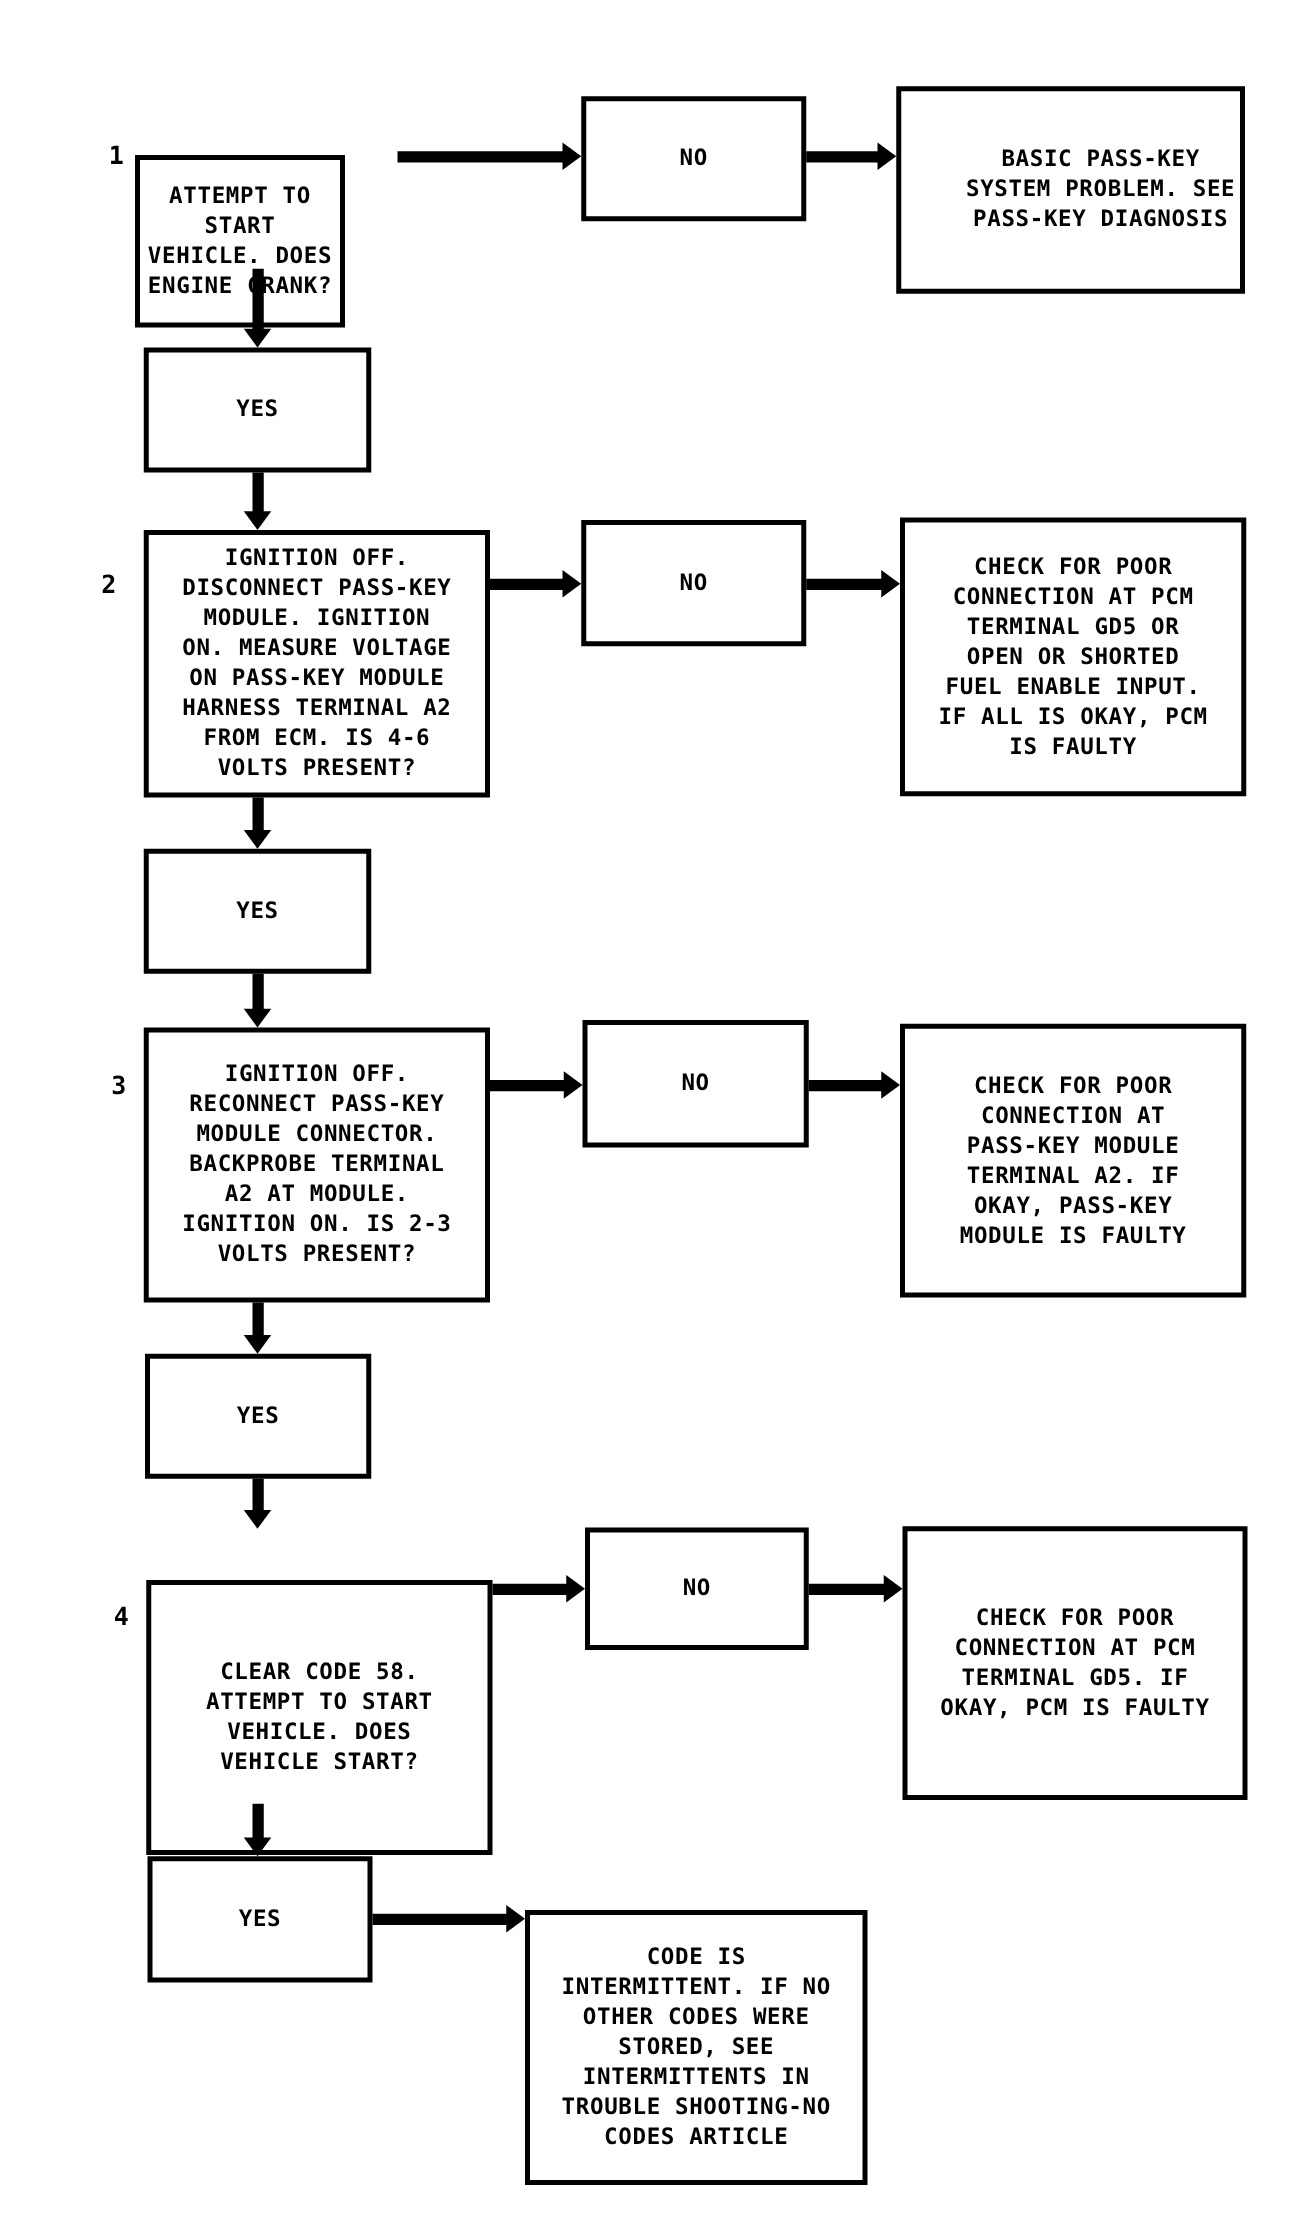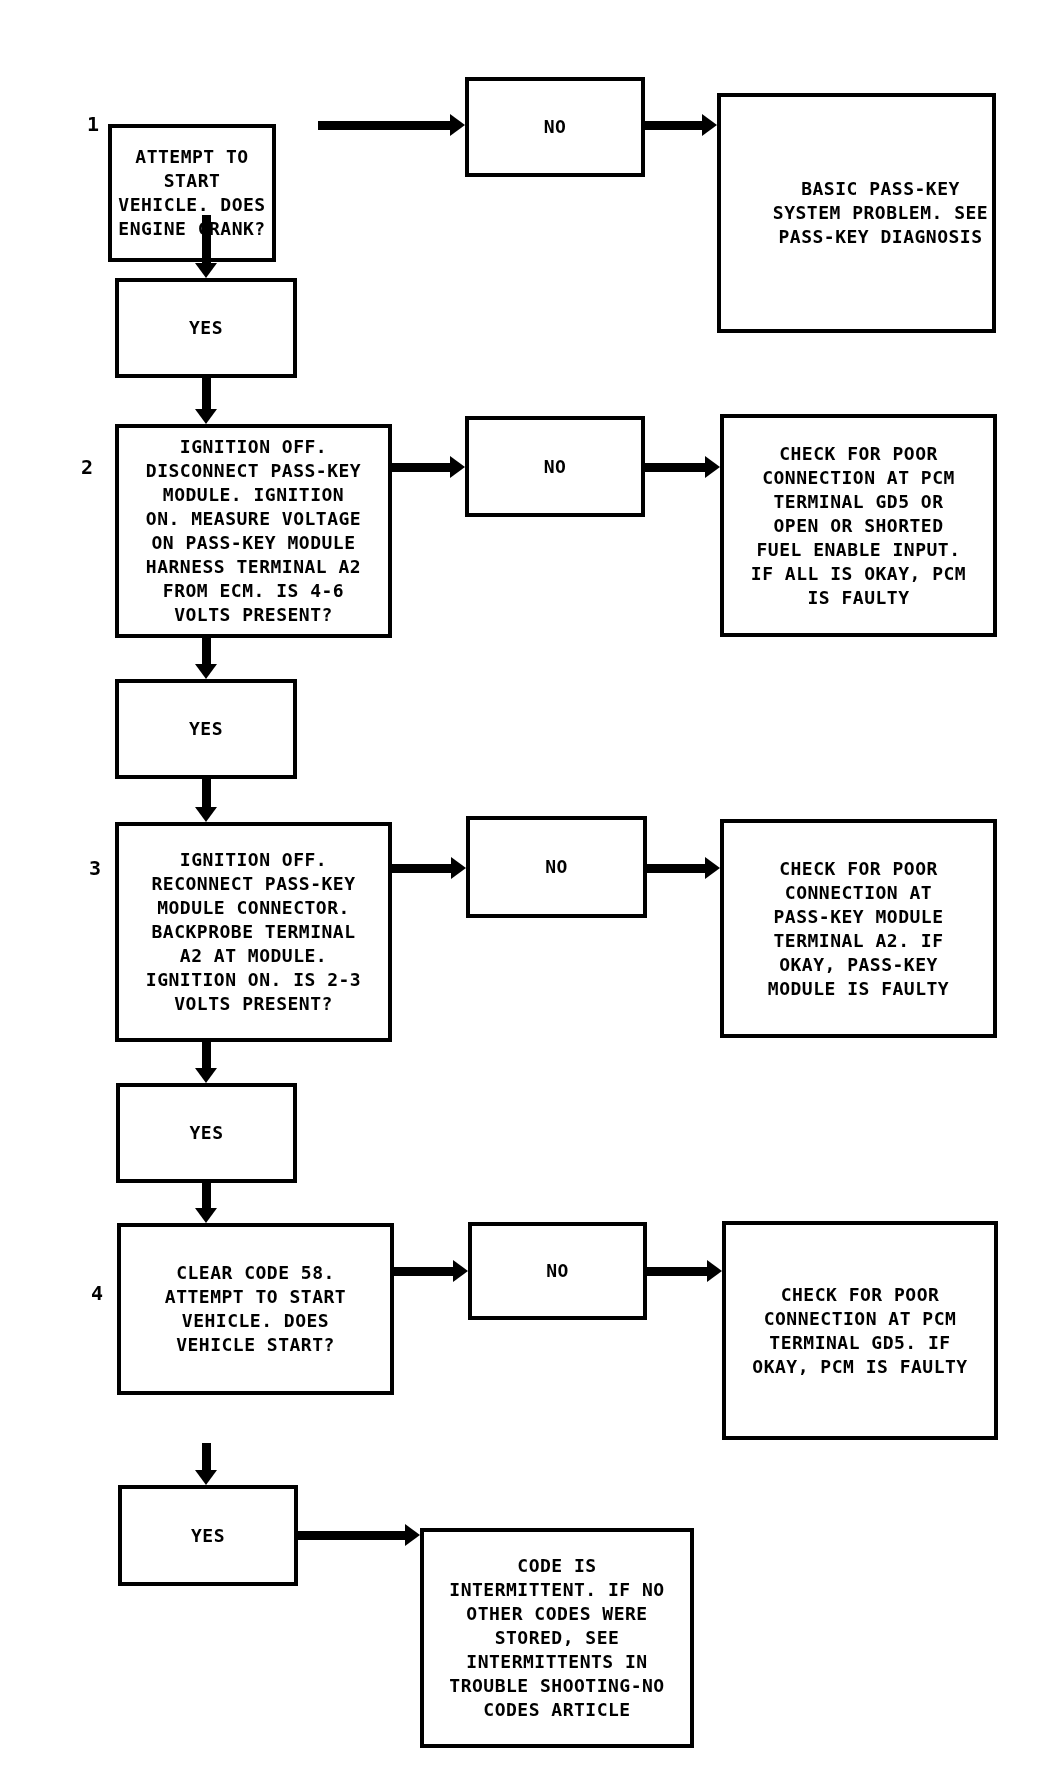--- a/index.html
+++ b/index.html
@@ -57,36 +57,36 @@
 HARNESS TERMINAL A2
 FROM ECM. IS 4-6
 VOLTS PRESENT?</div>
   <div class="box" style="left:115px;top:822px;width:277px;height:220px;">IGNITION OFF.
 RECONNECT PASS-KEY
 MODULE CONNECTOR.
 BACKPROBE TERMINAL
 A2 AT MODULE.
 IGNITION ON. IS 2-3
 VOLTS PRESENT?</div>
-  <div class="box" style="left:117px;top:1223px;width:277px;height:172px;">CLEAR CODE 58.
+  <div class="box" style="left:117px;top:1264px;width:277px;height:220px;">CLEAR CODE 58.
 ATTEMPT TO START
 VEHICLE. DOES
 VEHICLE START?</div>
 
   <div class="box" style="left:465px;top:77px;width:180px;height:100px;">NO</div>
   <div class="box" style="left:465px;top:416px;width:180px;height:101px;">NO</div>
   <div class="box" style="left:466px;top:816px;width:181px;height:102px;">NO</div>
   <div class="box" style="left:468px;top:1222px;width:179px;height:98px;">NO</div>
 
   <div class="box" style="left:115px;top:278px;width:182px;height:100px;">YES</div>
   <div class="box" style="left:115px;top:679px;width:182px;height:100px;">YES</div>
   <div class="box" style="left:116px;top:1083px;width:181px;height:100px;">YES</div>
   <div class="box" style="left:118px;top:1485px;width:180px;height:101px;">YES</div>
 
-  <div class="box" style="left:717px;top:93px;width:279px;height:240px;padding-left:48px;">BASIC PASS-KEY
+  <div class="box" style="left:717px;top:69px;width:279px;height:166px;padding-left:48px;">BASIC PASS-KEY
 SYSTEM PROBLEM. SEE
 PASS-KEY DIAGNOSIS</div>
   <div class="box" style="left:720px;top:414px;width:277px;height:223px;">CHECK FOR POOR
 CONNECTION AT PCM
 TERMINAL GD5 OR
 OPEN OR SHORTED
 FUEL ENABLE INPUT.
 IF ALL IS OKAY, PCM
 IS FAULTY</div>
   <div class="box" style="left:720px;top:819px;width:277px;height:219px;">CHECK FOR POOR

